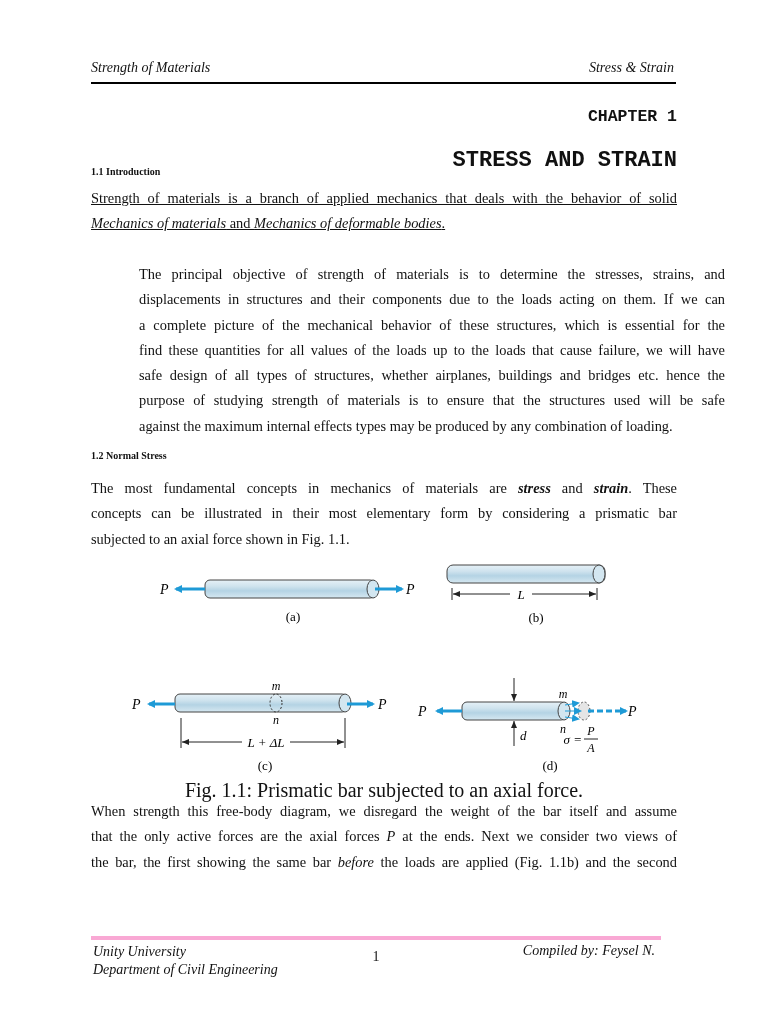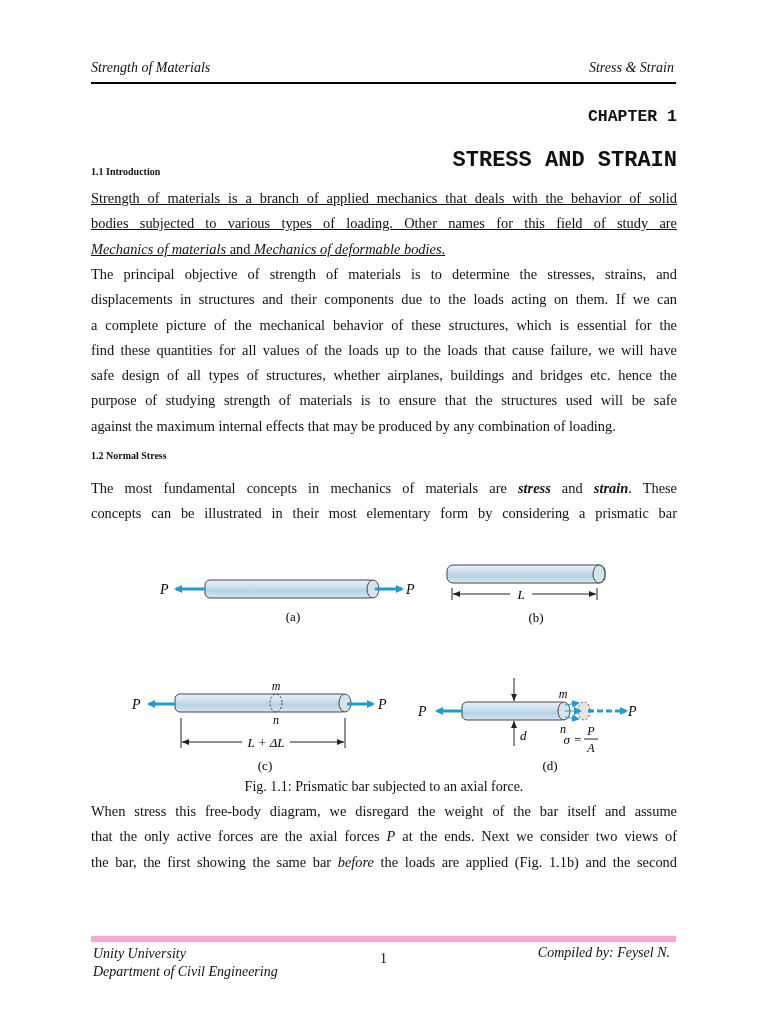--- a/index.html
+++ b/index.html
@@ -9,61 +9,61 @@
          border-bottom: 2px solid #000; font-style: italic; font-size: 14px; }
   .hdr .l { position: absolute; left: 0; top: 2px; }
   .hdr .r { position: absolute; right: 2px; top: 2px; }
   .center { position: absolute; left: 91px; right: 91px; text-align: right; font-weight: bold; font-size: 16px; font-family: Liberation Mono, monospace; }
   .sec { position: absolute; left: 91px; font-weight: bold; font-size: 10px; }
   .para { position: absolute; left: 91px; width: 586px; font-size: 14.4px; line-height: 25.3px;
           text-align: justify; }
   .para .ln { display: block; text-align: justify; text-align-last: justify; white-space: nowrap; height: 25.3px; }
   .para .ln.last { text-align-last: left; }
   .figure { position: absolute; left: 0; top: 0; width: 768px; height: 1024px; pointer-events: none; }
-  .caption { position: absolute; left: 91px; right: 91px; top: 779px; text-align: center; font-size: 14px; }
-  .ftr { position: absolute; left: 91px; right: 92px; top: 936px; border-top: 6px solid #f9a8d4; font-size: 14px; }
+  .caption { position: absolute; left: 91px; right: 91px; top: 779px; text-align: center; font-size: 20px; }
+  .ftr { position: absolute; left: 91px; right: 107px; top: 936px; border-top: 4px solid #f9a8d4; font-size: 14px; }
   .ftr .l { position: absolute; left: 2px; top: 3px; font-style: italic; line-height: 18px; }
   .ftr .c { position: absolute; left: 0; right: 0; top: 9px; text-align: center; }
   .ftr .r { position: absolute; right: 6px; top: 3px; font-style: italic; margin-left: 33px; }
   svg text { font-family: "Liberation Serif", "DejaVu Serif", serif; }
 </style>
 </head>
 <body>
 
 <div class="hdr">
   <span class="l">Strength of Materials</span>
   <span class="r">Stress &amp; Strain</span>
 </div>
 
 <div class="center" style="top:107px;font-size:16.5px;">CHAPTER 1</div>
 <div class="center" style="top:148px;font-size:22px;">STRESS AND STRAIN</div>
 
 <div class="sec" style="top:166px;">1.1  Introduction</div>
 
 <div class="para" style="top:186px;text-decoration:underline;">
   <span class="ln">Strength of materials is a branch of applied mechanics that deals with the behavior of solid</span>
-  <span class="ln">bodies subjected to various types of loading. Other names for this field of study are</span>
   <span class="ln last"><i>Mechanics of materials</i><span style="white-space:pre"> and </span><i>Mechanics of deformable bodies</i><span>.</span></span>
 </div>
 
-<div class="para" style="top:262px;">
+<div class="para" style="top:262px;margin-left:48px;">
   <span class="ln">The principal objective of strength of materials is to determine the stresses, strains, and</span>
   <span class="ln">displacements in structures and their components due to the loads acting on them. If we can</span>
   <span class="ln">a complete picture of the mechanical behavior of these structures, which is essential for the</span>
   <span class="ln">find these quantities for all values of the loads up to the loads that cause failure, we will have</span>
   <span class="ln">safe design of all types of structures, whether airplanes, buildings and bridges etc. hence the</span>
   <span class="ln">purpose of studying strength of materials is to ensure that the structures used will be safe</span>
-  <span class="ln last">against the maximum internal effects that may be produced by any combination of loading.</span>
+  <span class="ln last">against the maximum internal effects types may be produced by any combination of loading.</span>
 </div>
 
 <div class="sec" style="top:450px;text-align:right;">1.2  Normal Stress</div>
 
 <div class="para" style="top:476px;">
   <span class="ln"><span style="white-space:pre">The most fundamental concepts in mechanics of materials are </span><b><i>stress</i></b><span style="white-space:pre"> and </span><b><i>strain</i></b><span style="white-space:pre">. These</span></span>
   <span class="ln">concepts can be illustrated in their most elementary form by considering a prismatic bar</span>
+  <span class="ln last">subjected to an axial force shown in Fig. 1.1.</span>
 </div>
 
 <svg class="figure" viewBox="0 0 768 1024">
   <defs>
     <linearGradient id="barGrad" x1="0" y1="0" x2="0" y2="1">
       <stop offset="0" stop-color="#e6f1f7"></stop>
       <stop offset="0.35" stop-color="#cfe3ee"></stop>
       <stop offset="0.6" stop-color="#b4d3e4"></stop>
       <stop offset="1" stop-color="#d6e8f1"></stop>
     </linearGradient>
@@ -134,21 +134,21 @@
     <text x="591" y="735" font-size="12" font-style="italic" text-anchor="middle">P</text>
     <line x1="584" y1="739" x2="598" y2="739" stroke="#222" stroke-width="1"></line>
     <text x="591" y="752" font-size="12" font-style="italic" text-anchor="middle">A</text>
     <text x="550" y="770" font-size="13" text-anchor="middle" font-family="Liberation Sans, sans-serif">(d)</text>
   </g>
 </svg>
 
 <div class="caption">Fig. 1.1: Prismatic bar subjected to an axial force.</div>
 
 <div class="para" style="top:799px;">
-  <span class="ln">When stress this free-body diagram, we disregard the weight of the bar itself and assume</span>
+  <span class="ln">When strength this free-body diagram, we disregard the weight of the bar itself and assume</span>
   <span class="ln"><span style="white-space:pre">that the only active forces are the axial forces </span><i>P</i><span style="white-space:pre"> at the ends. Next we consider two views of</span></span>
   <span class="ln"><span style="white-space:pre">the bar, the first showing the same bar </span><i>before</i><span style="white-space:pre"> the loads are applied (Fig. 1.1b) and the second</span></span>
 </div>
 
 <div class="ftr">
   <div class="l">
     <div>Unity University</div>
     <div>Department of Civil Engineering</div>
   </div>
   <div class="c">1</div>

